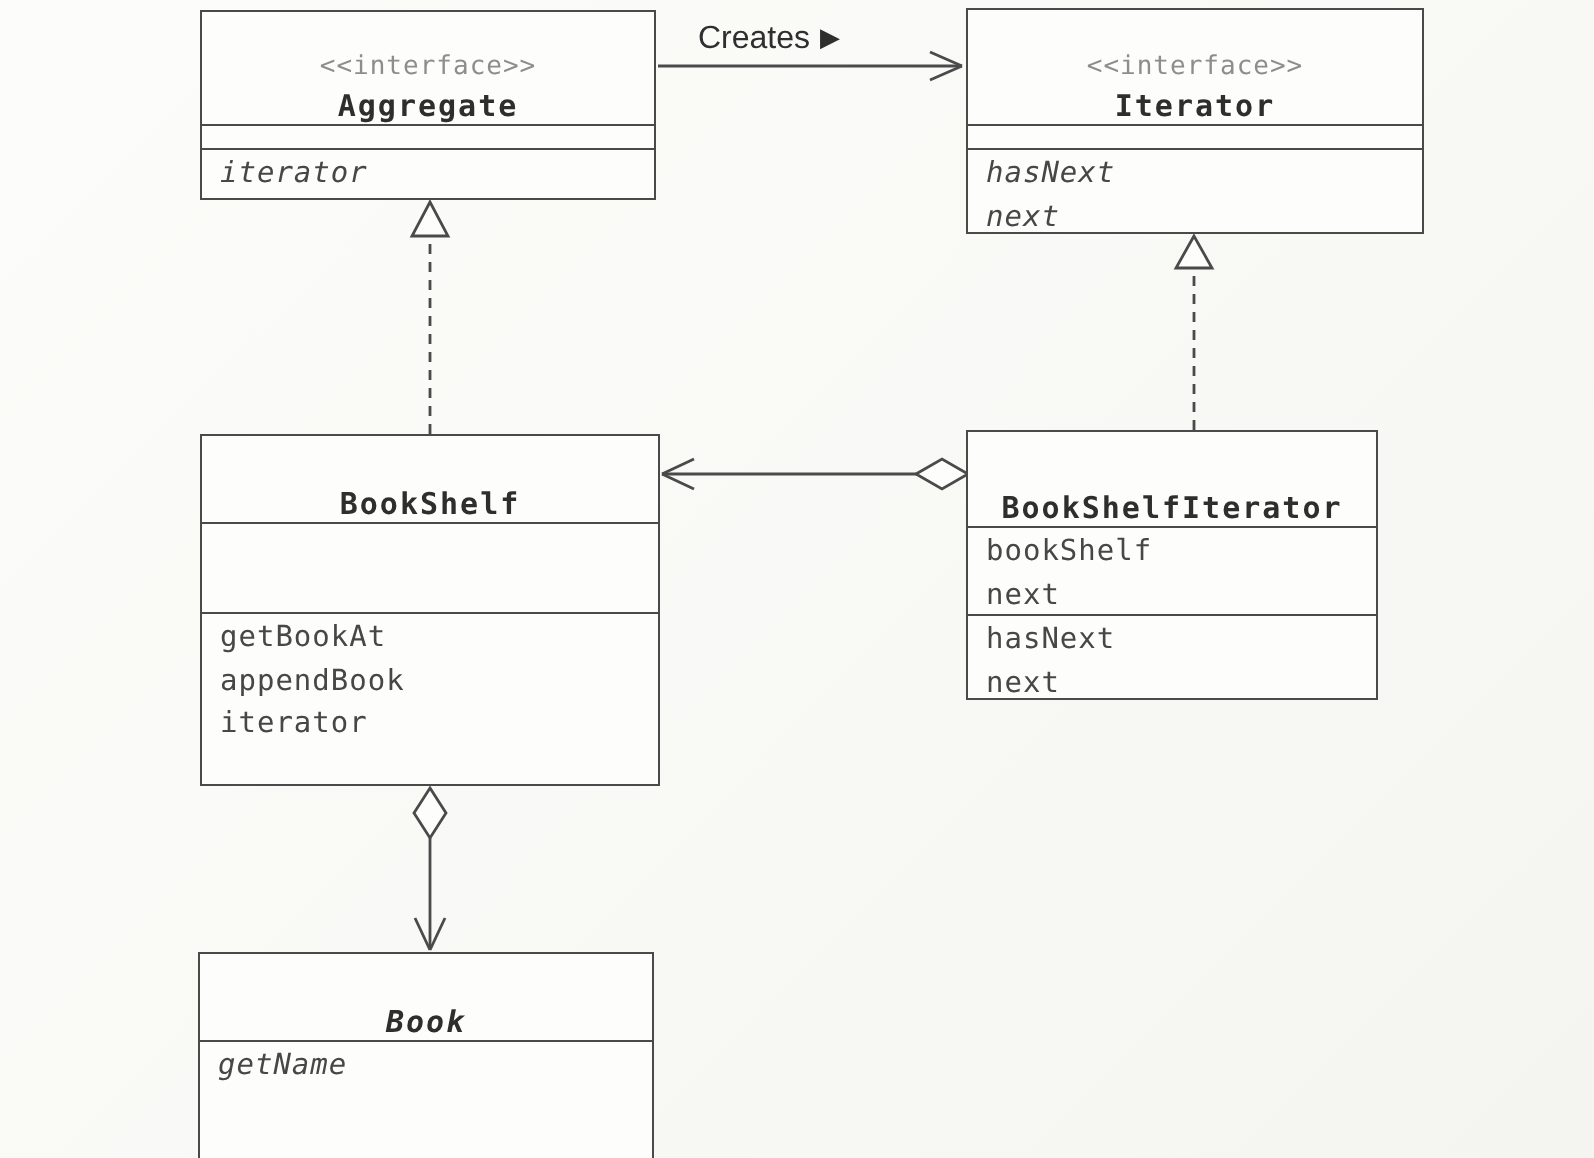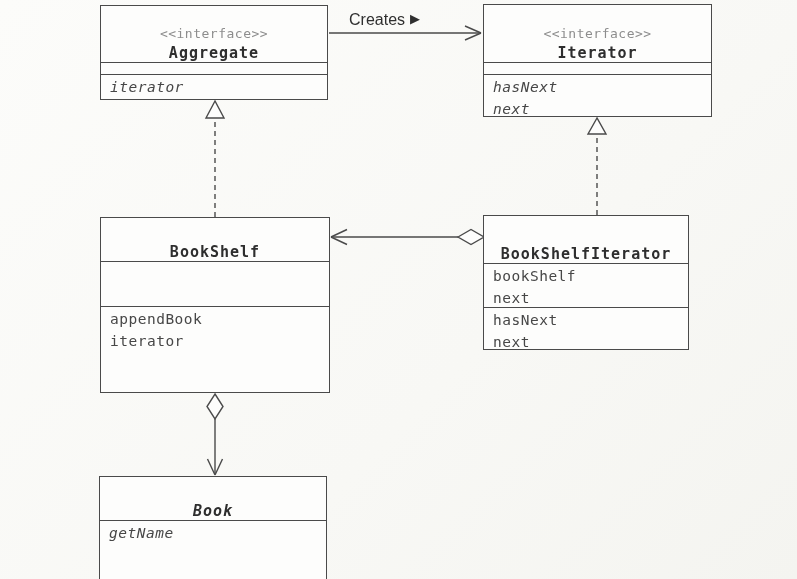--- a/index.html
+++ b/index.html
@@ -113,20 +113,21 @@
     </div>
   </div>
 
   <div class="uml-class" style="left:100px; top:217px; width:230px; height:176px;">
     <div class="title" style="height:43px;">
       <div class="cls-name">BookShelf</div>
     </div>
     <div class="compartment fields" style="height:45px;">
     </div>
     <div class="compartment methods">
+      <div class="member">getBookAt</div>
       <div class="member">appendBook</div>
       <div class="member">iterator</div>
     </div>
   </div>
 
   <div class="uml-class" style="left:483px; top:215px; width:206px; height:135px;">
     <div class="title" style="height:47px;">
       <div class="cls-name">BookShelfIterator</div>
     </div>
     <div class="compartment fields" style="height:44px;">

